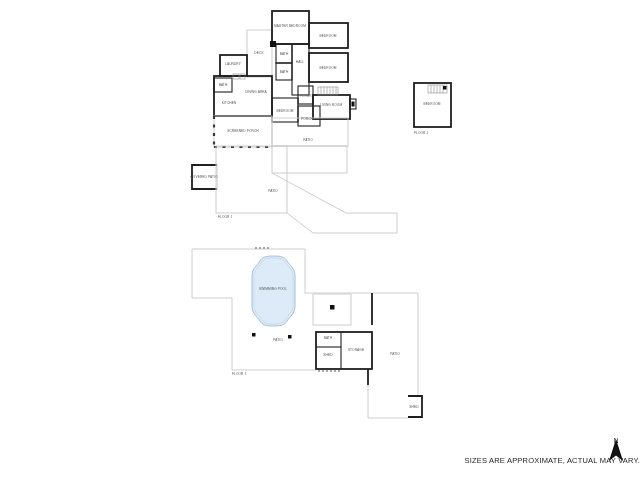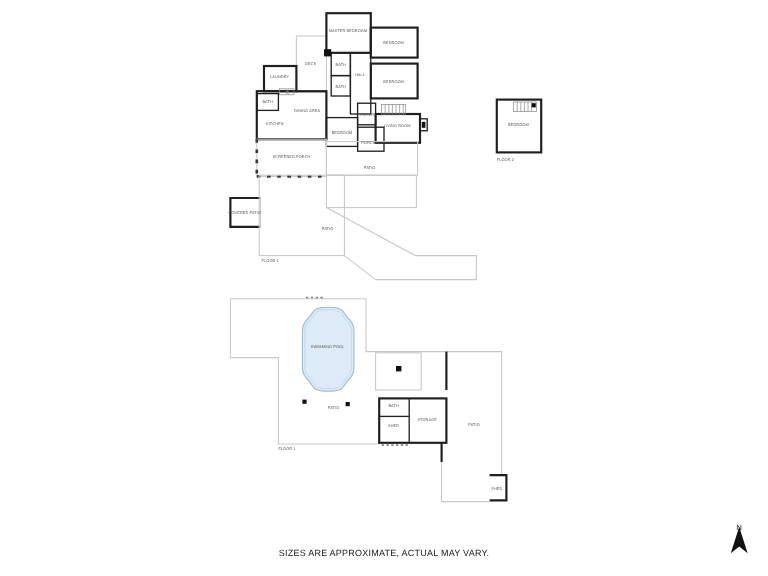--- a/index.html
+++ b/index.html
@@ -16,21 +16,21 @@
   .hatch{stroke:#8a8a8a;stroke-width:0.6;fill:none;}
   .gatedash{stroke:#8a8a8a;stroke-width:1.4;stroke-dasharray:2 2;fill:none;}
   .solid{fill:#111;stroke:none;}
   .pool{fill:var(--pool-fill);stroke:var(--pool-stroke);stroke-width:0.9;}
   .pool-inner{fill:none;stroke:var(--pool-inner);stroke-width:0.6;}
   #room-labels text{
     fill:var(--label);font-family:"Liberation Sans", sans-serif;
     letter-spacing:0.1px;
   }
   #note{
-    position:absolute;left:0;right:0;top:456px;text-align:center;
+    position:absolute;left:0;right:0;top:456px;text-align:right;
     font-size:7.5px;font-weight:500;color:var(--note);letter-spacing:0.2px;
   }
   #compass{position:absolute;right:12px;top:437px;width:24px;height:36px;text-align:center;}
   #compass .n{font-size:6.5px;color:#111;line-height:7px;font-weight:500;}
 </style>
 </head>
 <body>
 
 <div id="canvas">
 

